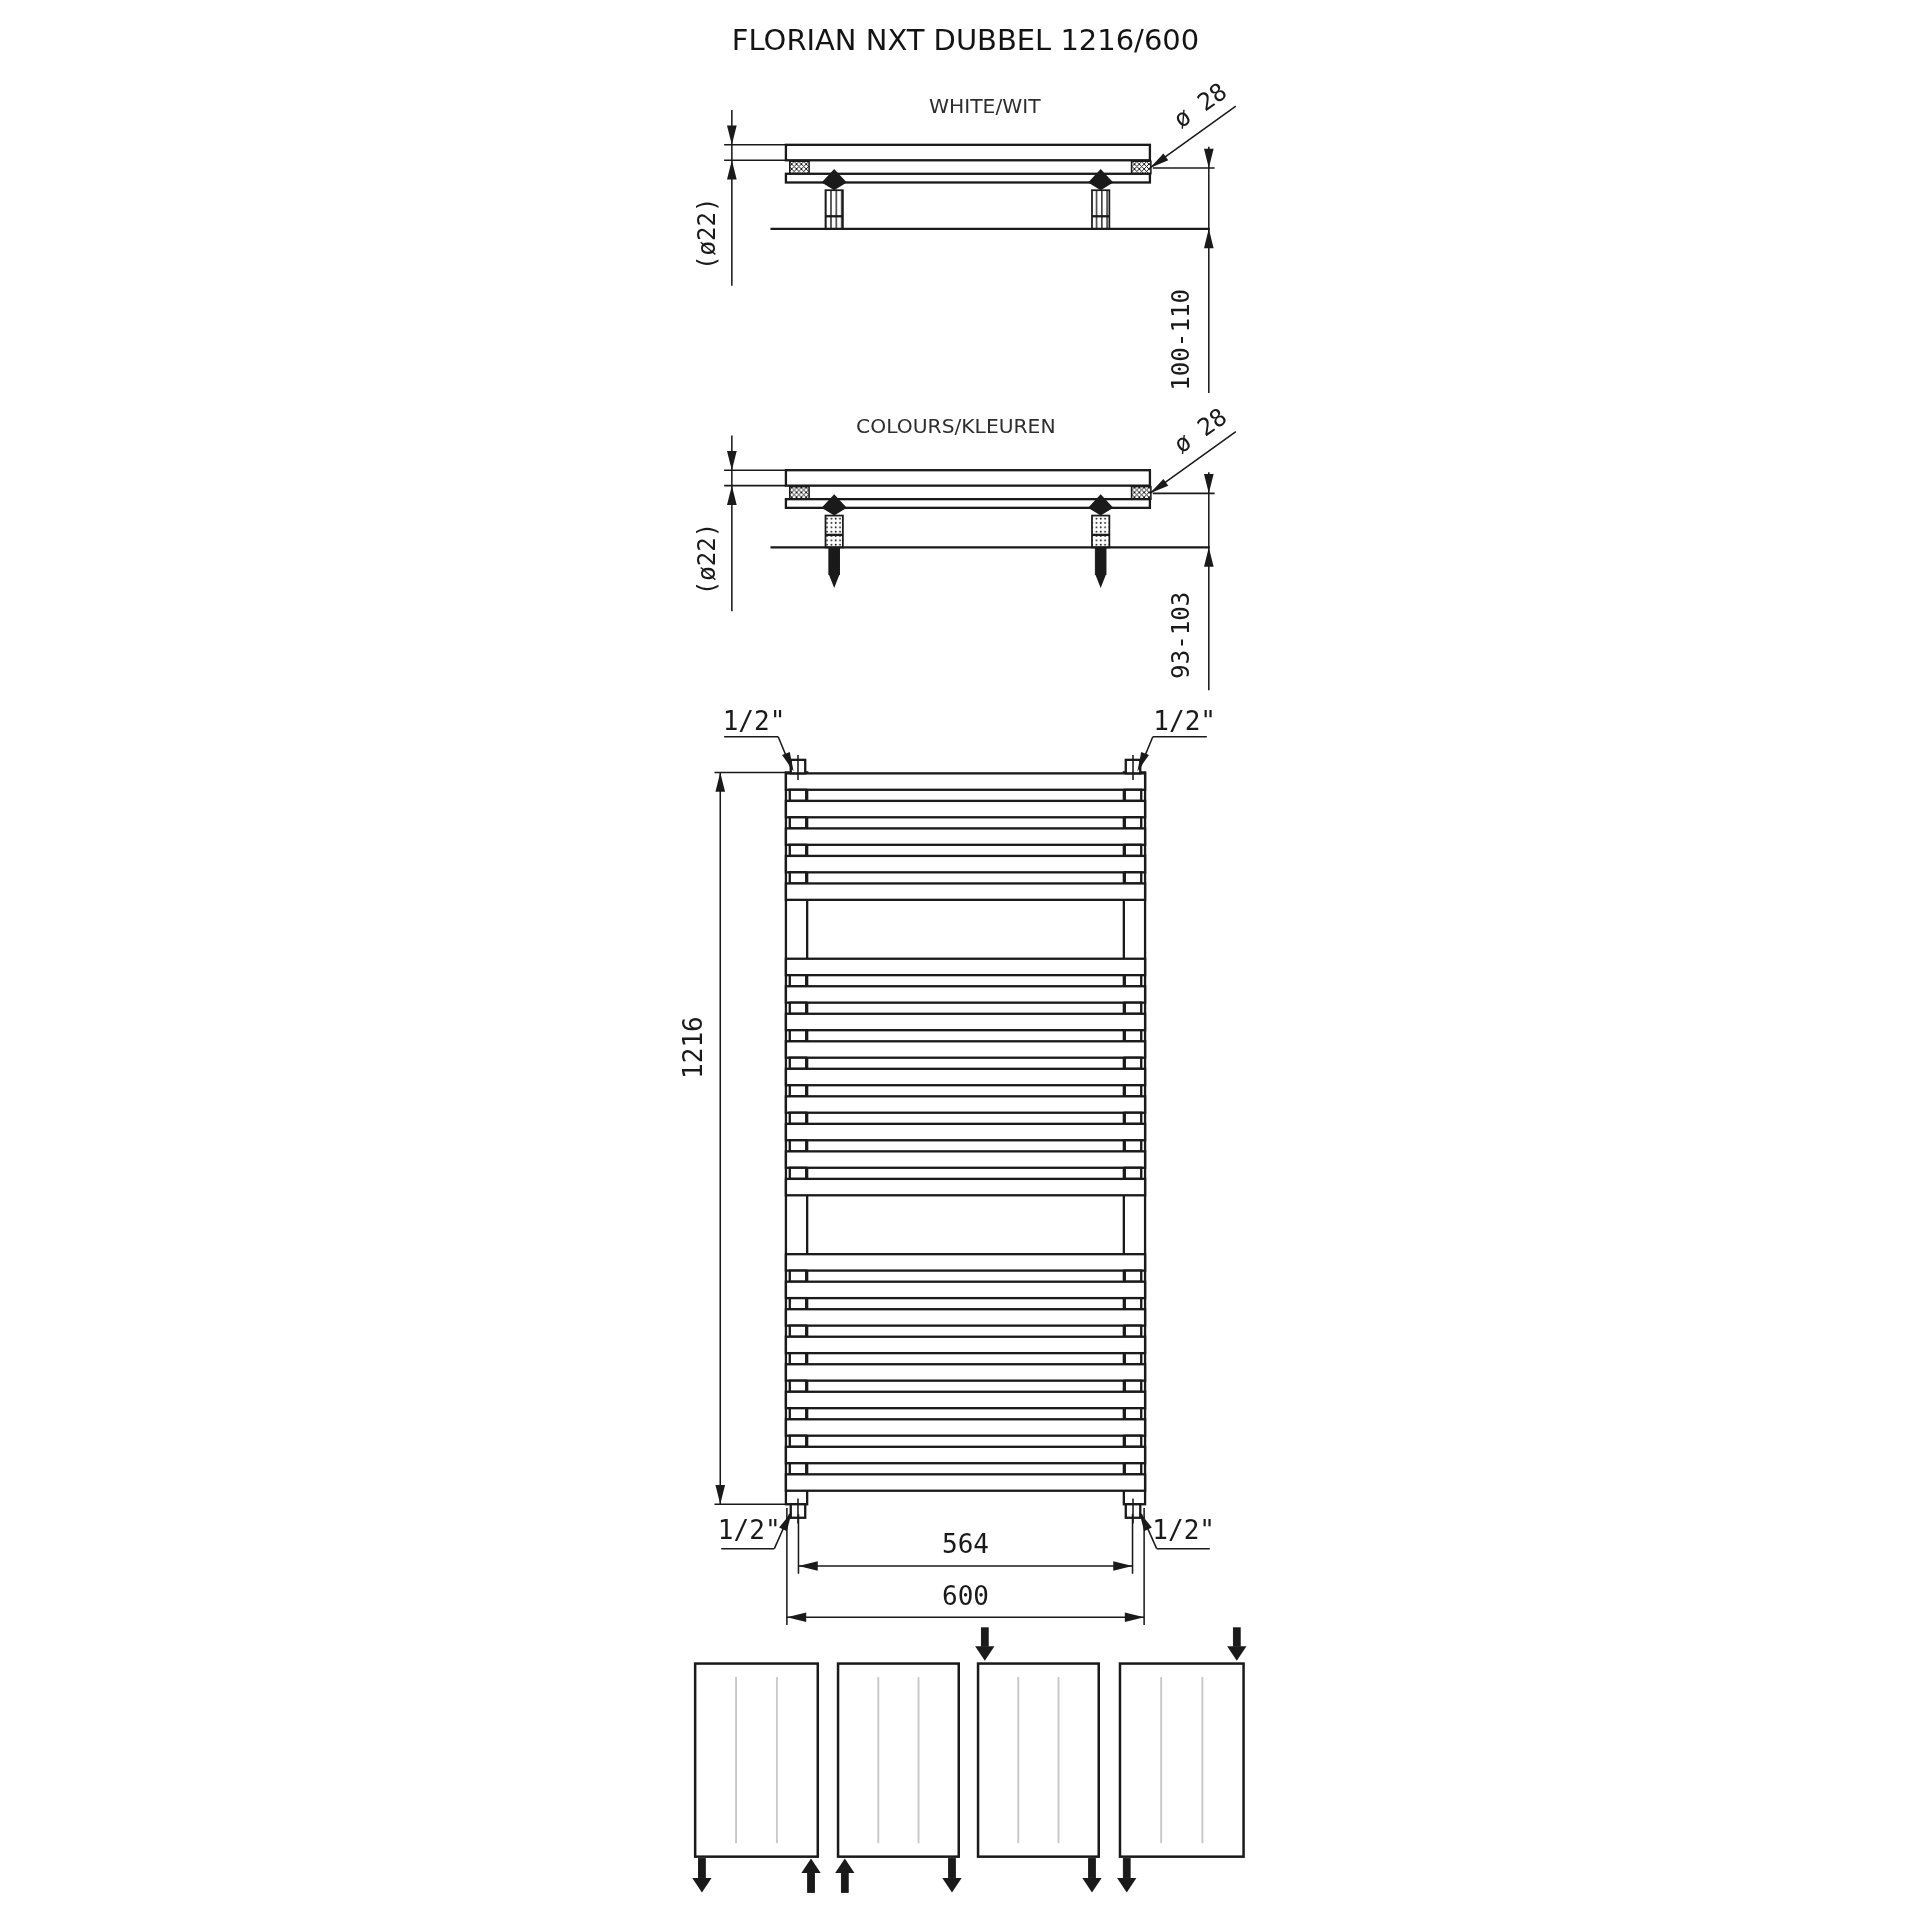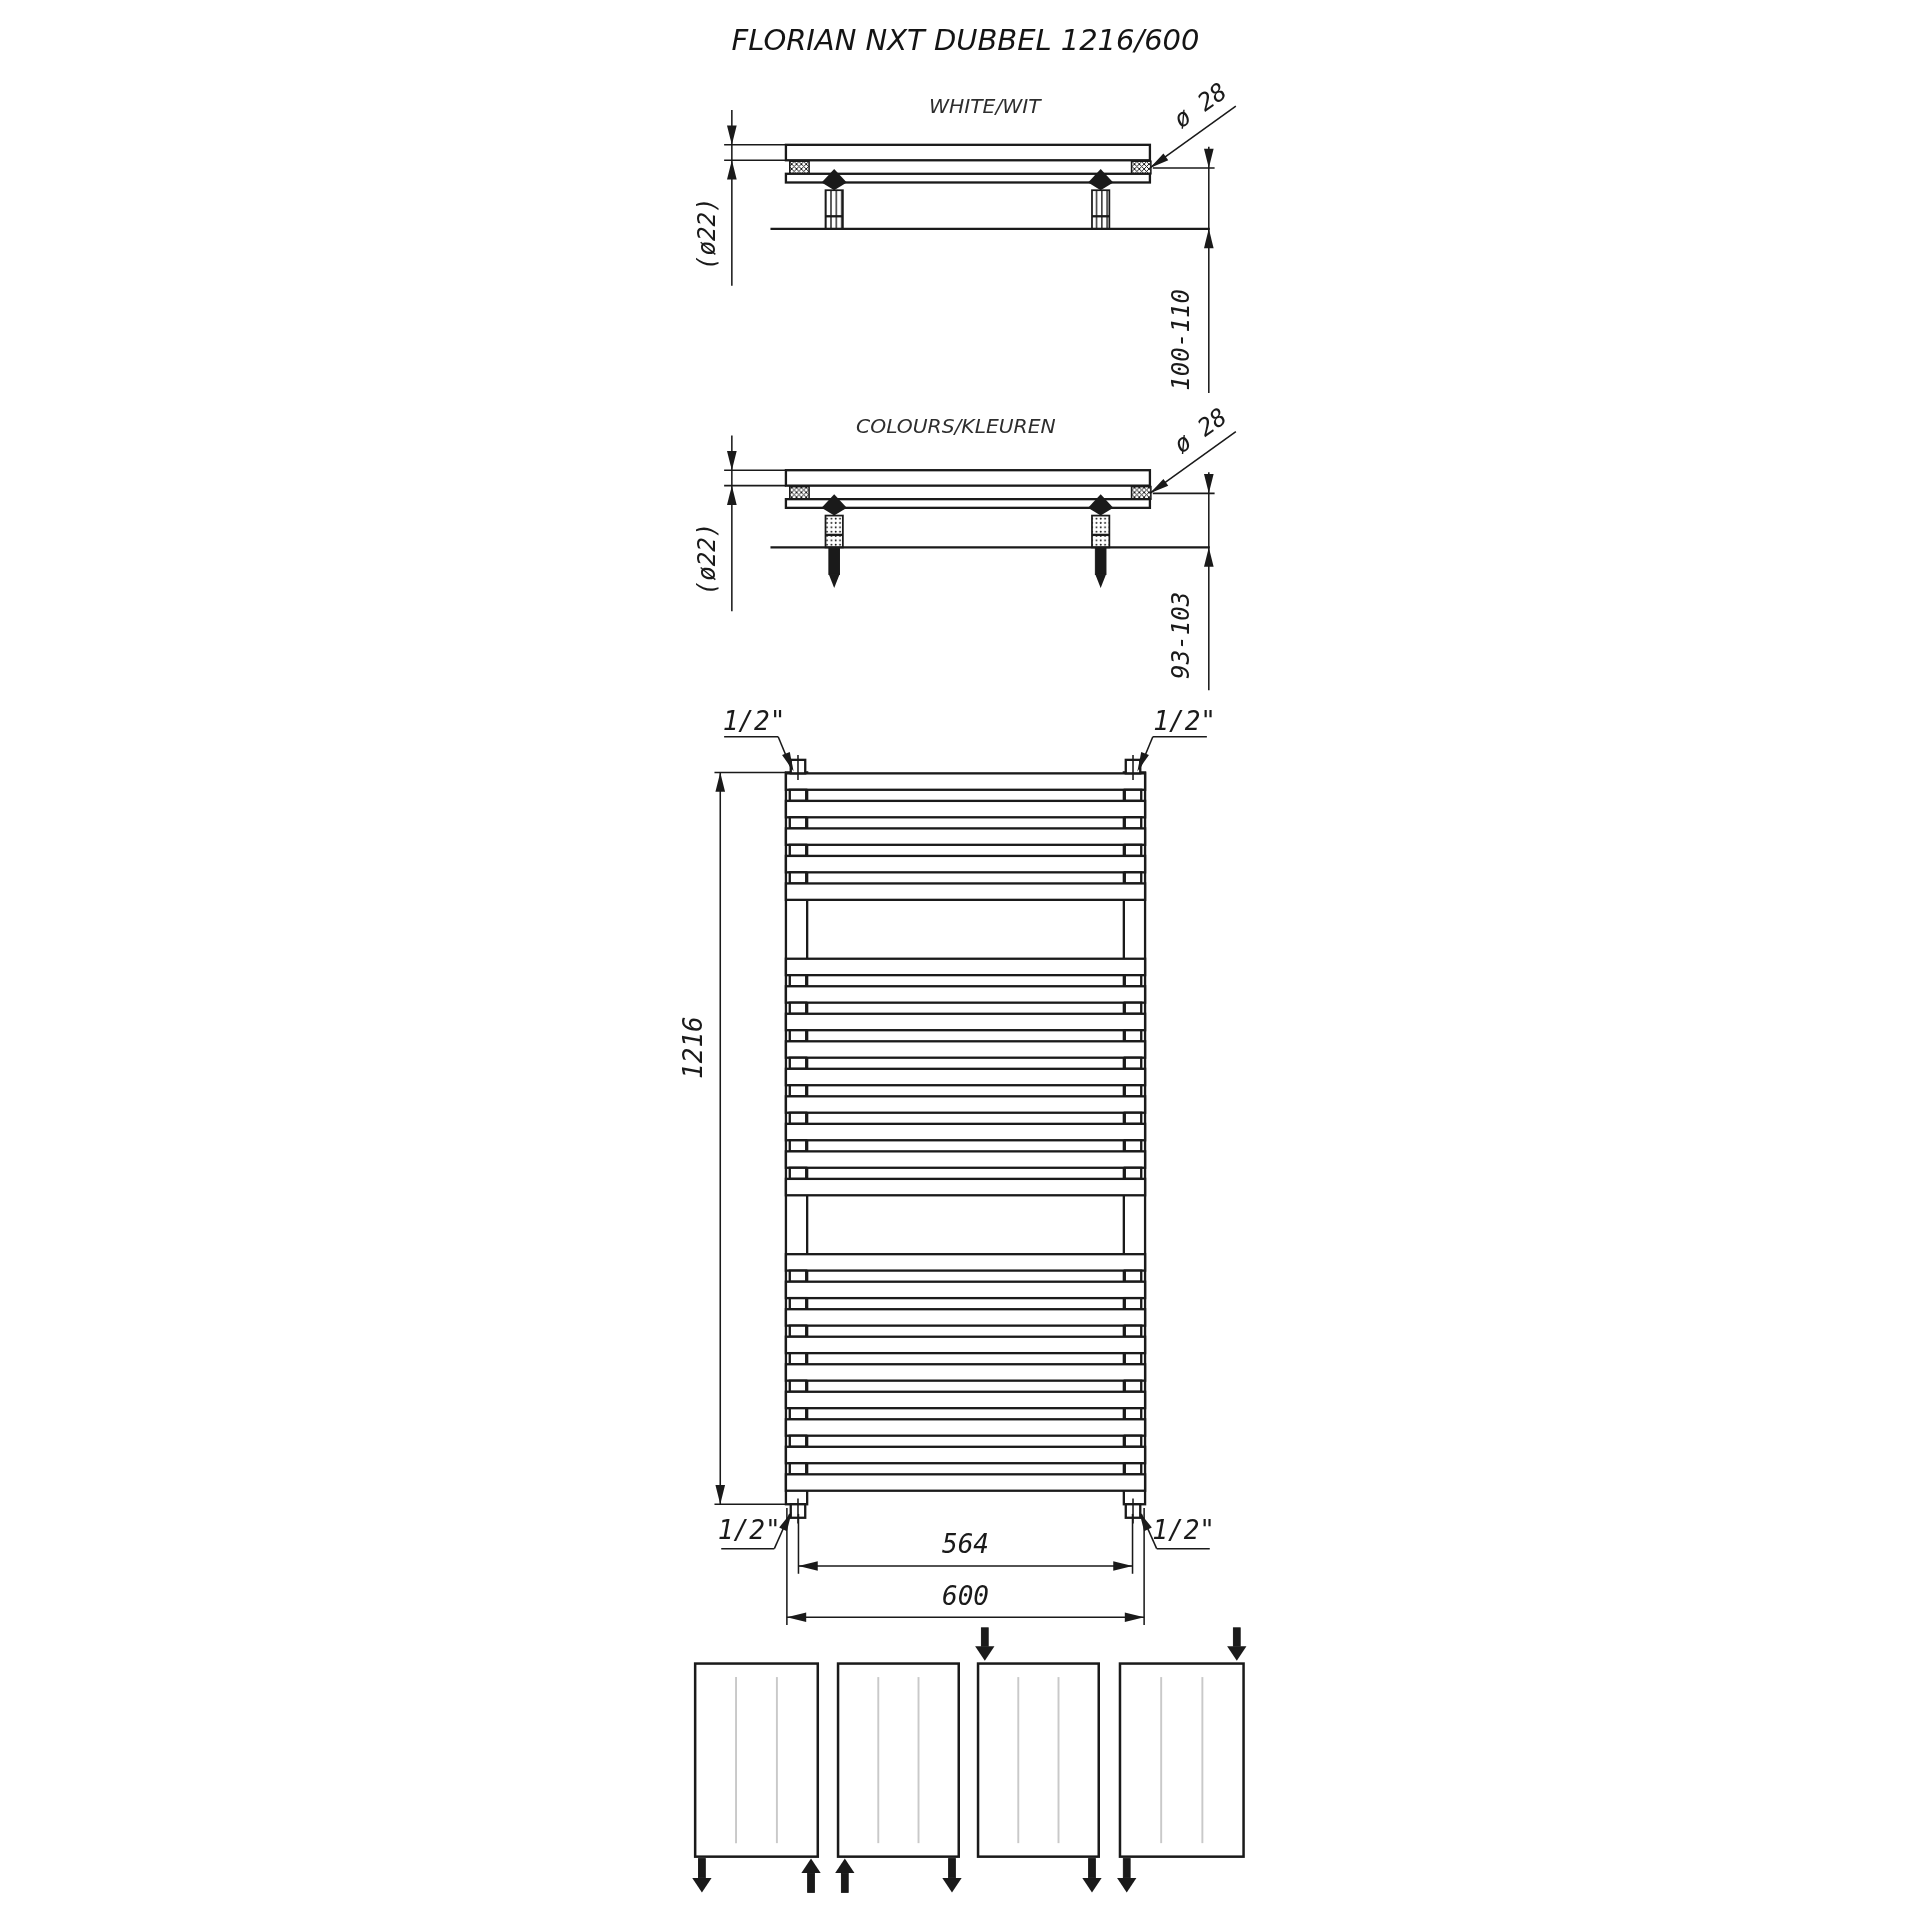--- a/index.html
+++ b/index.html
@@ -1,16 +1,16 @@
 <!DOCTYPE html>
 <html><head>
 <meta charset="utf-8">
 <style>
   html,body{margin:0;padding:0;background:#ffffff;}
-  .page{width:1931px;height:1931px;background:#ffffff;position:relative;overflow:hidden;font-style:italic;}
+  .page{width:1931px;height:1931px;background:#ffffff;position:relative;overflow:hidden;}
   svg{display:block;}
   
   .ln  {stroke:#1a1a1a;stroke-width:2.4;fill:none;}
   .lnf {stroke:#1a1a1a;stroke-width:2.4;fill:#ffffff;}
   .dim {stroke:#1a1a1a;stroke-width:1.6;fill:none;}
   .arr {fill:#1a1a1a;stroke:none;}
   .blk {fill:#1a1a1a;stroke:#1a1a1a;}
   .faint{stroke:#c9c9c9;stroke-width:2;fill:none;}
   
   .t-title{font-family:"DejaVu Sans",sans-serif;font-size:30px;fill:#141414;}

